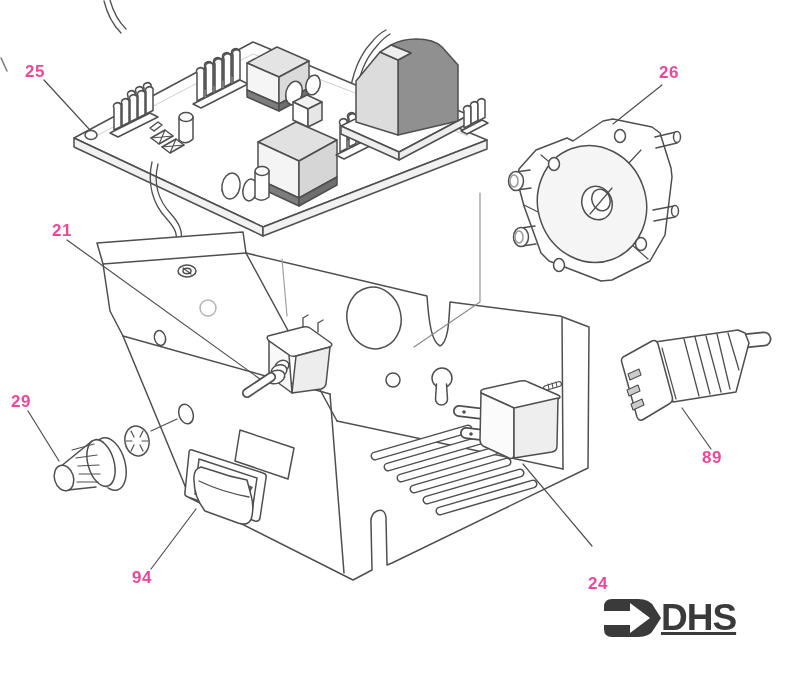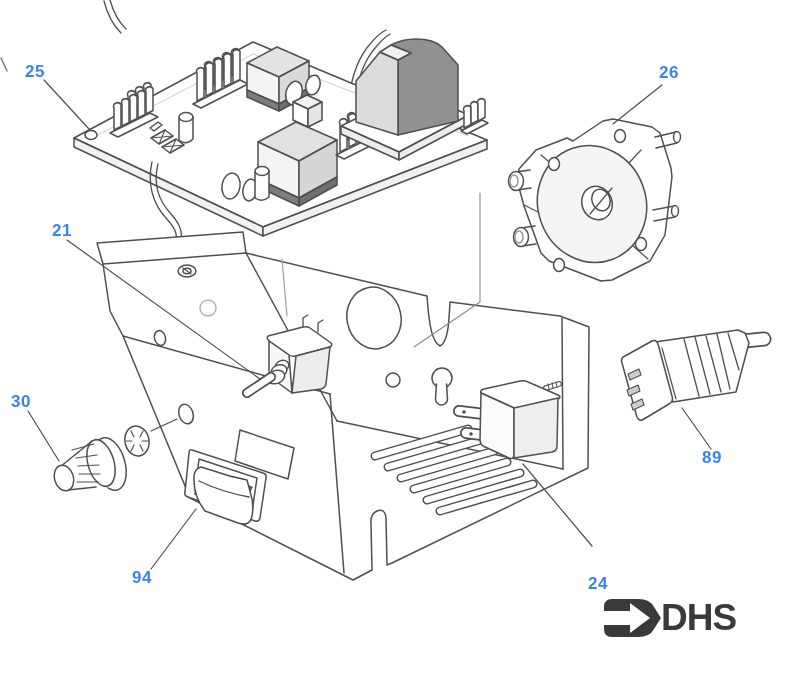--- a/index.html
+++ b/index.html
@@ -1,22 +1,22 @@
 <!DOCTYPE html>
 <html><head>
 <meta charset="utf-8">
 <style>
   html,body{margin:0;padding:0;background:#ffffff;}
   #stage{position:relative;width:800px;height:675px;background:#ffffff;overflow:hidden;
          font-family:"Liberation Sans",sans-serif;}
   #stage svg{position:absolute;left:0;top:0;}
   .part-label{position:absolute;transform:translate(-50%,-50%);font-weight:bold;
-              font-size:17px;color:#3b82f6;letter-spacing:.5px;user-select:none;}
+              font-size:17px;color:#ec4899;letter-spacing:.5px;user-select:none;}
   #logo-text{position:absolute;left:661px;top:599px;font-weight:bold;font-size:37px;
-             line-height:1;color:#3a3a3a;letter-spacing:-1px;}
+             line-height:1;color:#3a3a3a;letter-spacing:-1px;text-decoration:underline;}
 </style>
 </head>
 <body>
 
 <div id="stage">
 
 <svg width="800" height="675" viewBox="0 0 800 675">
 <defs>
   <path id="pinA" d="M0,0 v-22 a3.5,3 0 0 1 7,-3.5 v22 z"></path>
   <path id="pinB" d="M0,0 v-28 a3.5,3 0 0 1 7,-3.5 v28 z"></path>
@@ -270,21 +270,21 @@
     <path d="M604,611 L630,611 L630,603 L650,618 L630,633 L630,625 L604,625 Z" fill="#ffffff" stroke="none"></path>
   </g>
 
 </g>
 </svg>
 
 <div>
   <div class="part-label" style="left:35px;top:72px">25</div>
   <div class="part-label" style="left:669px;top:73px">26</div>
   <div class="part-label" style="left:62px;top:231px">21</div>
-  <div class="part-label" style="left:21px;top:402px">30</div>
+  <div class="part-label" style="left:21px;top:402px">29</div>
   <div class="part-label" style="left:142px;top:578px">94</div>
   <div class="part-label" style="left:598px;top:584px">24</div>
   <div class="part-label" style="left:712px;top:458px">89</div>
 </div>
 
 <div id="logo-text">DHS</div>
 
 </div>
 
 </body></html>

